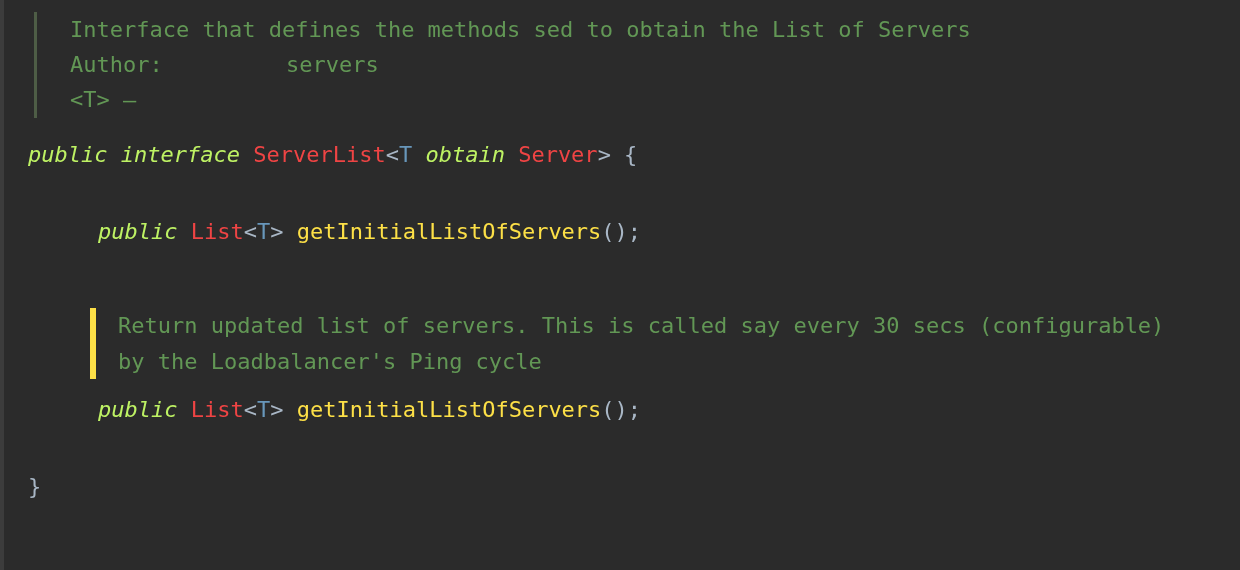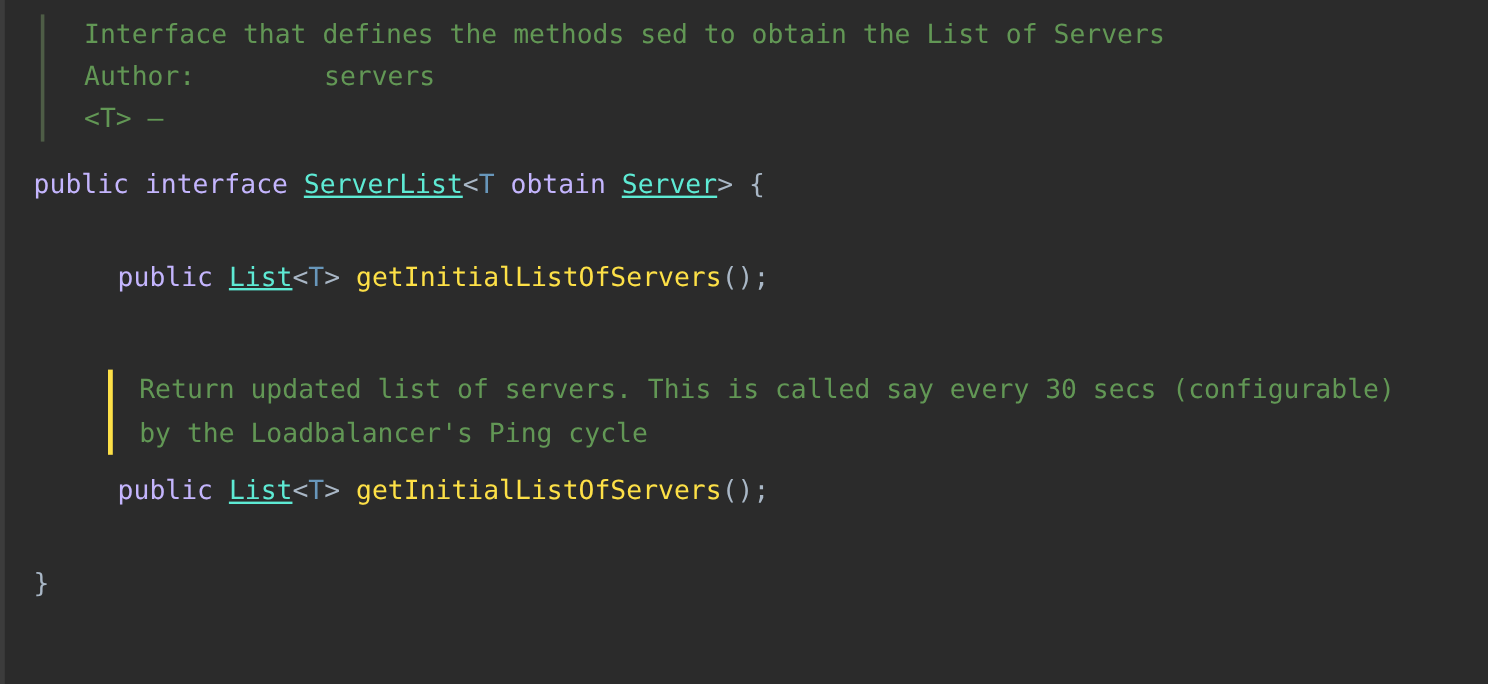--- a/index.html
+++ b/index.html
@@ -25,39 +25,39 @@
       padding: 12px 0 0 28px;
     }
     .javadoc-block {
       border-left: 3px solid #4e5d46;
       padding-left: 33px;
       margin-left: 6px;
       color: #629755;
       line-height: 1.6;
       margin-bottom: 18px;
     }
-    .javadoc-row { display: flex; }
+    .javadoc-row { display: flex; gap: 16px; }
     .javadoc-label { min-width: 200px; display: inline-block; }
     .javadoc-inner {
-      border-left: 4px solid #fde047;
+      border-left: 6px solid #fde047;
       padding-left: 22px;
       margin-left: 62px;
       color: #629755;
       margin-top: 18px;
       margin-bottom: 12px;
       max-width: 1100px;
       line-height: 1.6;
     }
     pre.code {
       font-family: inherit;
       white-space: pre;
       color: #a9b7c6;
     }
-    .kw { color: #c4b5fd; }
-    .typ { color: #5eead4; text-decoration: underline; }
+    .kw { color: #bef264; font-style: italic; }
+    .typ { color: #ef4444; }
     .gen { color: #6897bb; }
     .meth { color: #fde047; }
     .punct { color: #a9b7c6; }
     .indent { display: inline-block; width: 70px; }
     .line { line-height: 1.7; }
     .blank { height: 40px; }
   </style>
 </head>
 <body>
 

